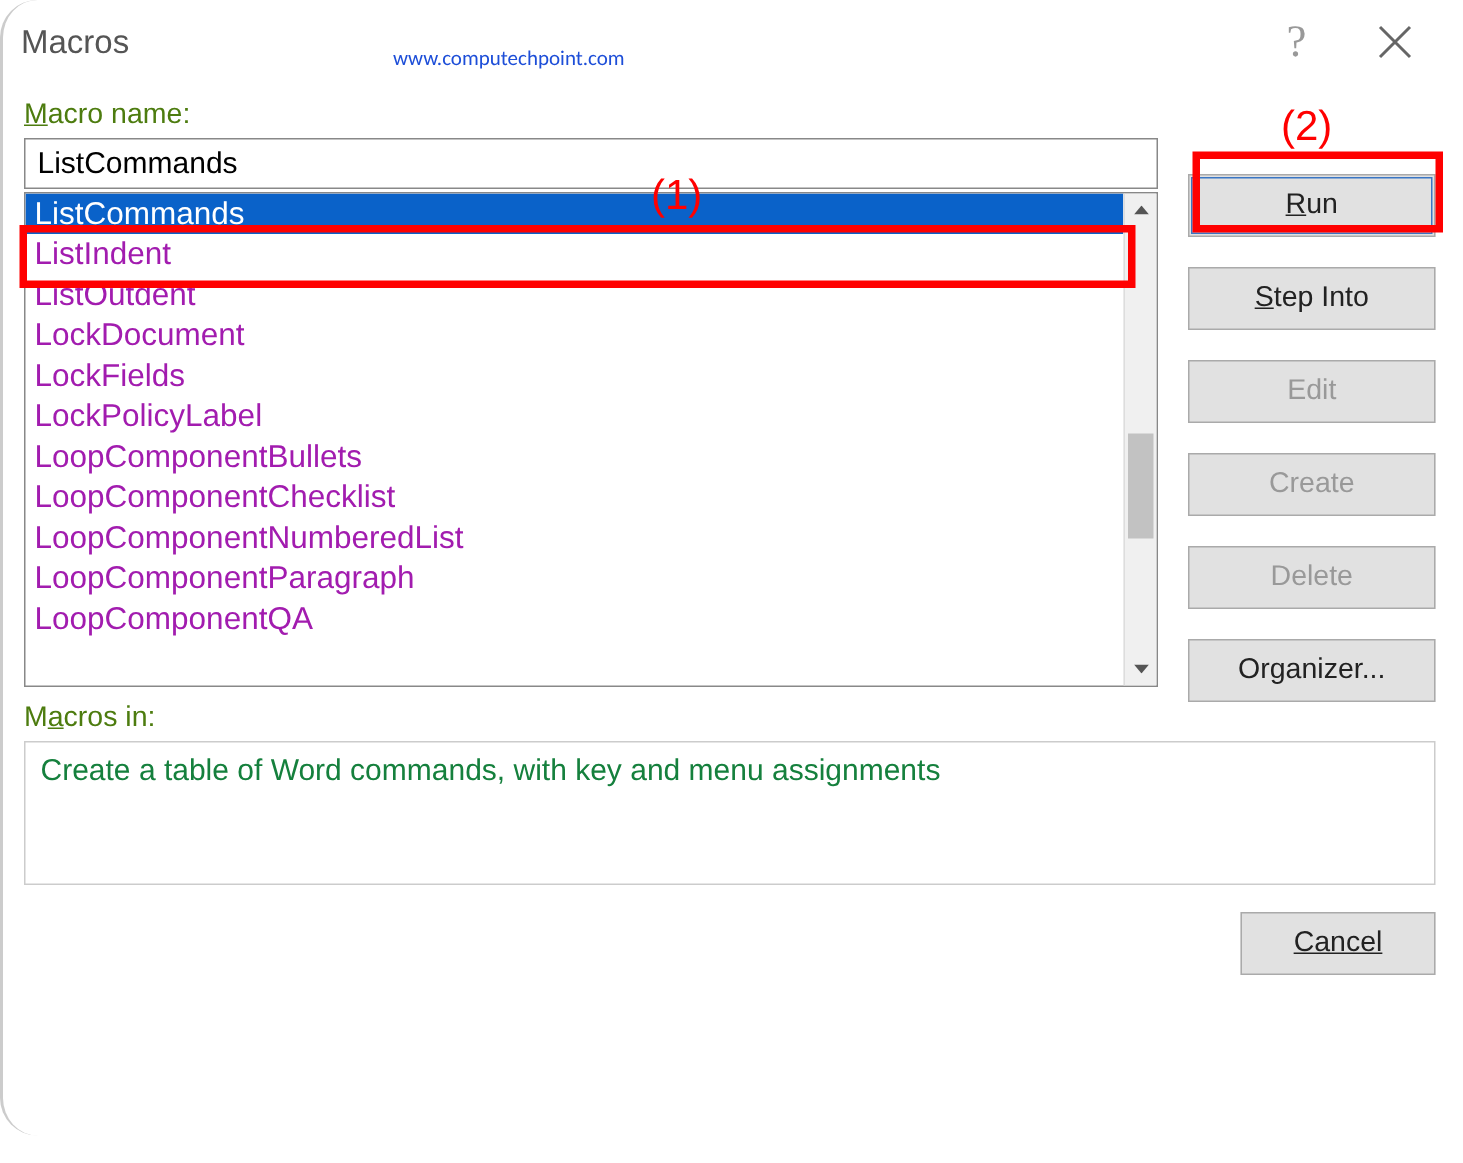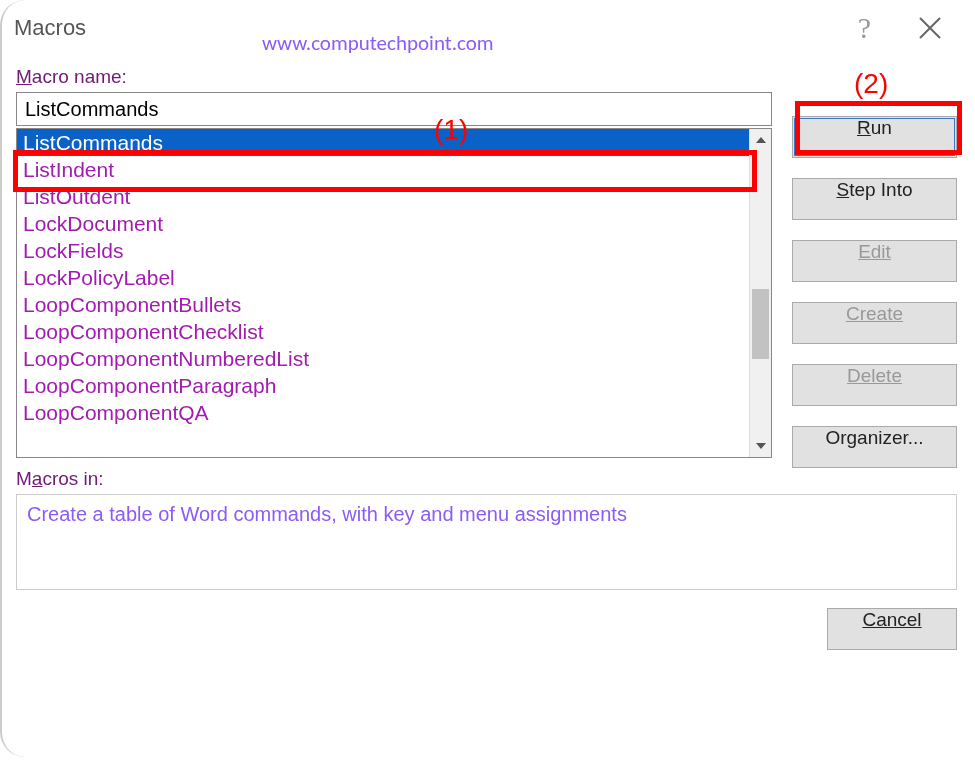--- a/index.html
+++ b/index.html
@@ -29,22 +29,22 @@
   }
   .title {
     font-size: 22px;
     color: #555;
     flex: 0 0 auto;
   }
   .watermark {
     position: absolute;
     left: 260px;
     top: 30px;
-    color: #8b5cf6;
-    font-size: 21px;
+    color: #1d4ed8;
+    font-size: 14px;
     font-family: "Calibri", sans-serif;
   }
   .title-icons {
     margin-left: auto;
     display: flex;
     align-items: center;
     gap: 46px;
     padding-right: 20px;
   }
   .help-icon {
@@ -63,21 +63,21 @@
   .right-col {
     width: 165px;
     margin-left: 20px;
     display: flex;
     flex-direction: column;
     gap: 20px;
   }
 
   .label {
     font-size: 19px;
-    color: #701a75;
+    color: #4d7c0f;
     margin-bottom: 4px;
   }
   .label .ul { text-decoration: underline; }
 
   .textinput {
     width: 100%;
     height: 34px;
     border: 1px solid #888;
     font-size: 20px;
     padding: 3px 8px;
@@ -134,24 +134,24 @@
   .scroll-arrow.up { top:0; }
   .scroll-arrow.down { bottom:0; }
 
   .btn {
     height: 42px;
     border: 1px solid #aaa;
     background: #e1e1e1;
     font-size: 19px;
     color: #222;
     cursor: pointer;
-    display:flex; justify-content:center;
+    display:flex; align-items:center; justify-content:center;
   }
   .btn .ul { text-decoration: underline; }
-  .btn.disabled { color: #999; text-decoration: underline; }
+  .btn.disabled { color: #999; }
   .btn.focus { outline: 1px solid #3a76c4; outline-offset: -3px; }
 
   .macros-in-row {
     display:flex;
     align-items:center;
     gap: 28px;
     margin-top: 10px;
   }
   .select {
     flex: 1;
@@ -172,21 +172,21 @@
   }
 
   .desc-label { margin-top: 14px; font-size:19px; color:#888; }
   .desc-box {
     margin-top: 4px;
     border:1px solid #ccc;
     background:#fff;
     height: 96px;
     padding: 8px 10px;
     font-size: 20px;
-    color: #8b5cf6;
+    color: #15803d;
   }
 
   .footer {
     display:flex;
     justify-content:flex-end;
     margin-top: 18px;
   }
   .footer .btn { width: 130px; text-decoration: underline; }
 
   

